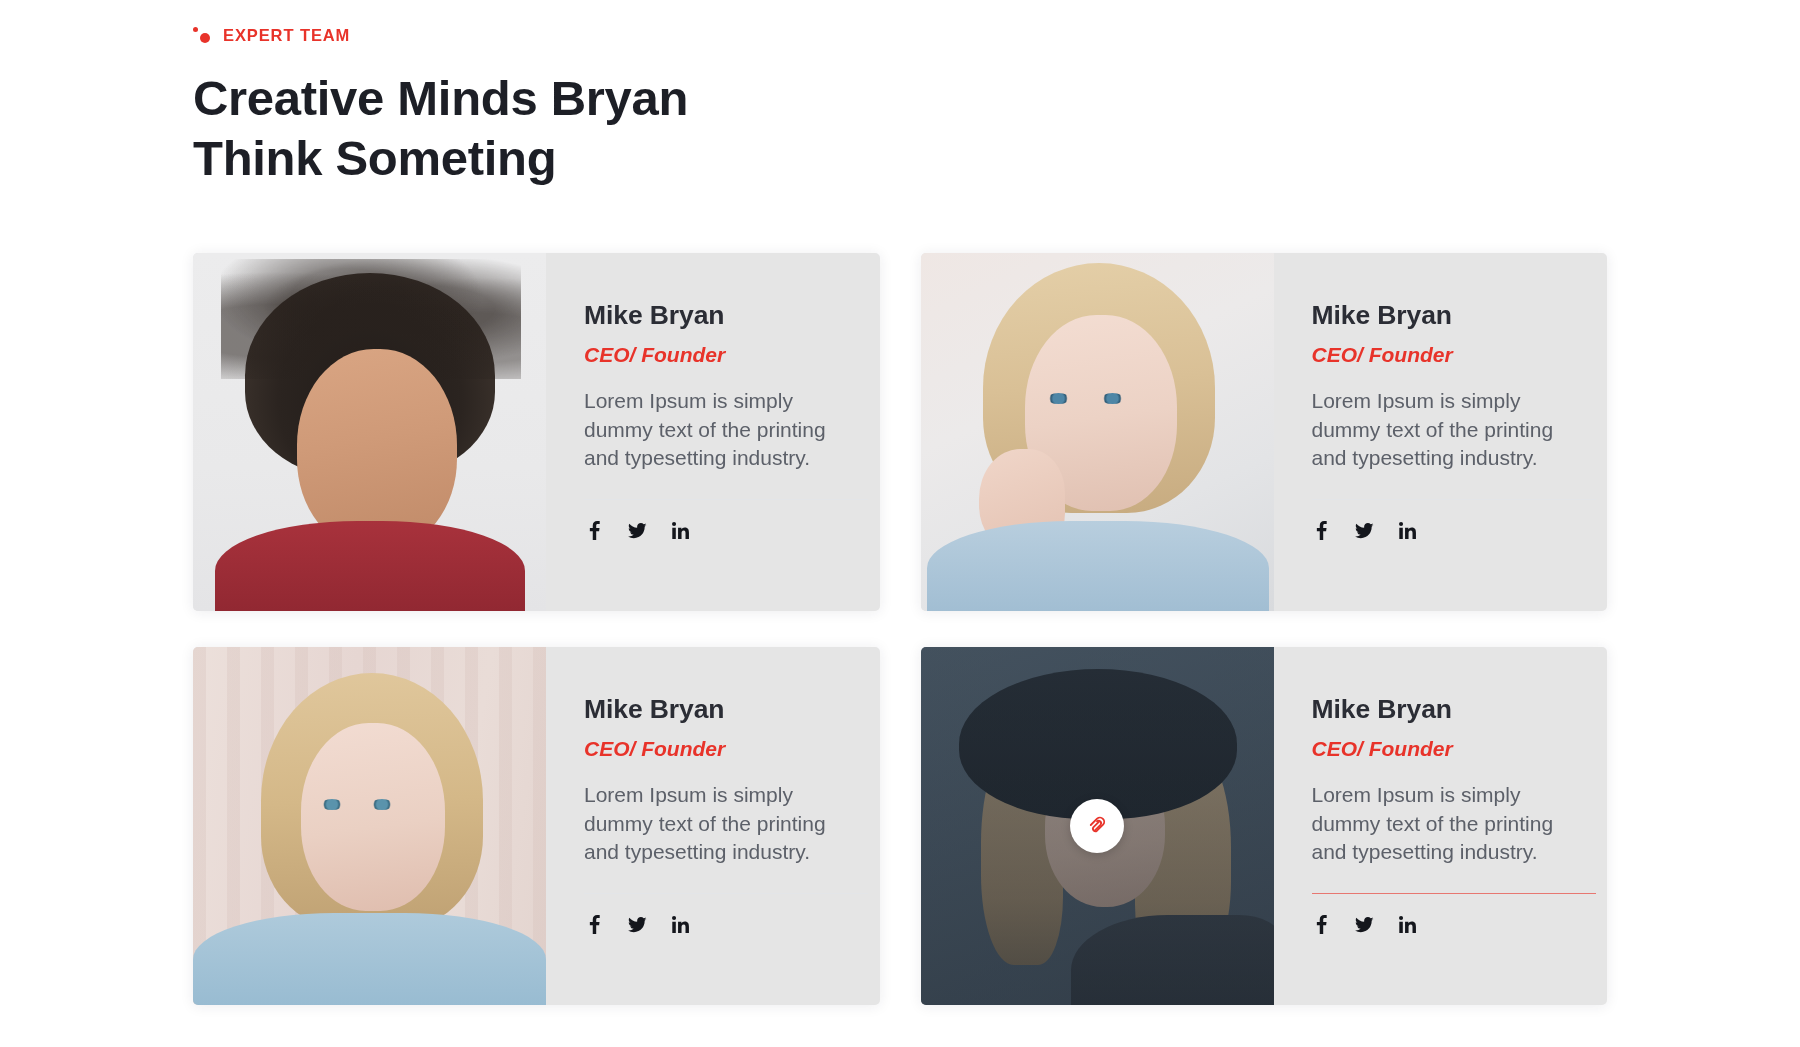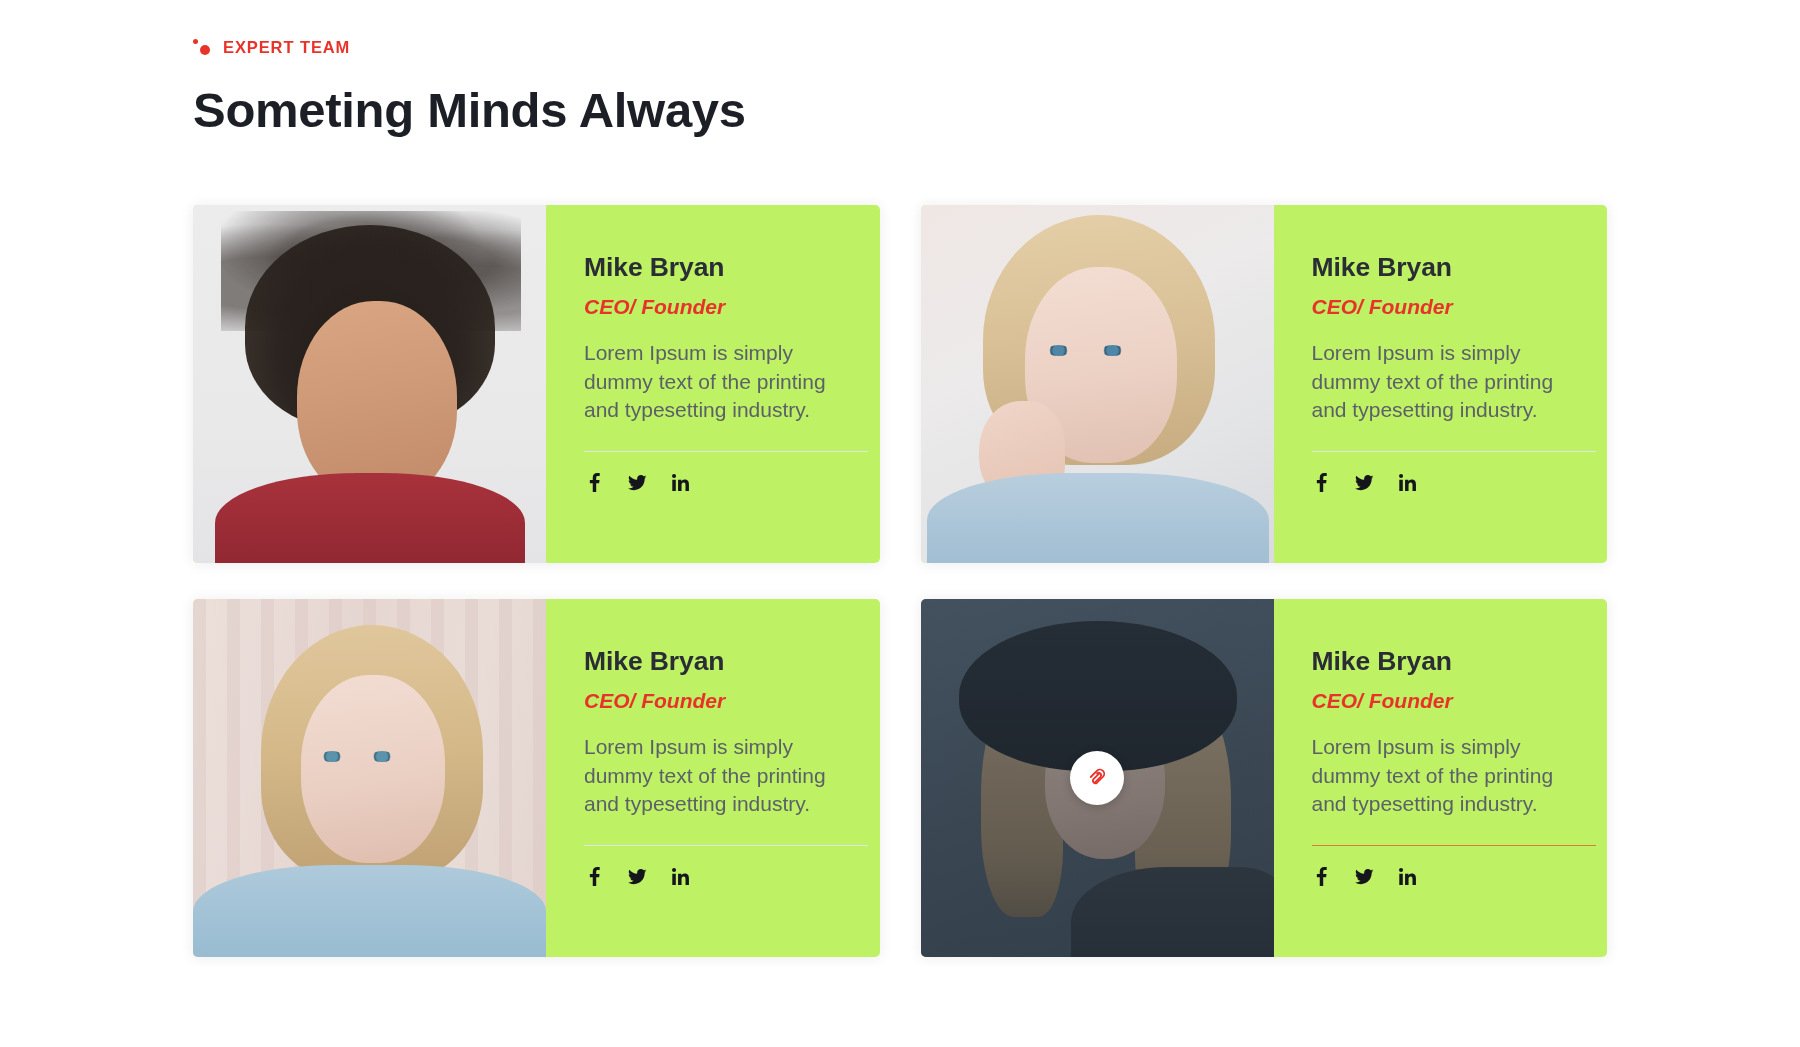--- a/index.html
+++ b/index.html
@@ -8,21 +8,21 @@
     width: 1800px;
     height: 1047px;
     background: #ffffff;
     font-family: "Liberation Sans", sans-serif;
     overflow: hidden;
   }
 
   .page {
     width: 1800px;
     height: 774px;
-    padding: 36px 0 0 0;
+    padding: 24px 0 0 0;
     position: relative;
     border-radius: 12px;
   }
 
   
   .section-head {
     padding-left: 193px;
   }
 
   .eyebrow {
@@ -80,21 +80,21 @@
     margin-top: 65px;
     padding-left: 193px;
     padding-right: 193px;
     display: grid;
     grid-template-columns: 1fr 1fr;
     column-gap: 41px;
     row-gap: 36px;
   }
 
   .card {
-    background: #bef264;
+    background: #e5e5e5;
     border-radius: 5px;
     box-shadow: 0 1px 14px rgba(30, 35, 60, 0.085);
     display: flex;
     overflow: hidden;
     height: 358px;
   }
 
   .card-photo {
     width: 353px;
     flex: none;
@@ -296,21 +296,22 @@
   <div class="section-head">
     <div class="eyebrow">
       <span class="eyebrow-dots">
         <span class="dot-sm"></span>
         <span class="dot-lg"></span>
       </span>
       <span class="eyebrow-text">EXPERT TEAM</span>
     </div>
 
     <h1 class="headline">
-      <span class="line">Someting Minds Always</span>
+      <span class="line">Creative Minds Bryan</span>
+      <span class="line">Think Someting</span>
     </h1>
   </div>
 
   <div class="grid">
 
     <div class="card">
       <div class="card-photo p1">
         <div class="photo-bg"></div>
         <div class="hair"></div>
         <div class="face"></div>

